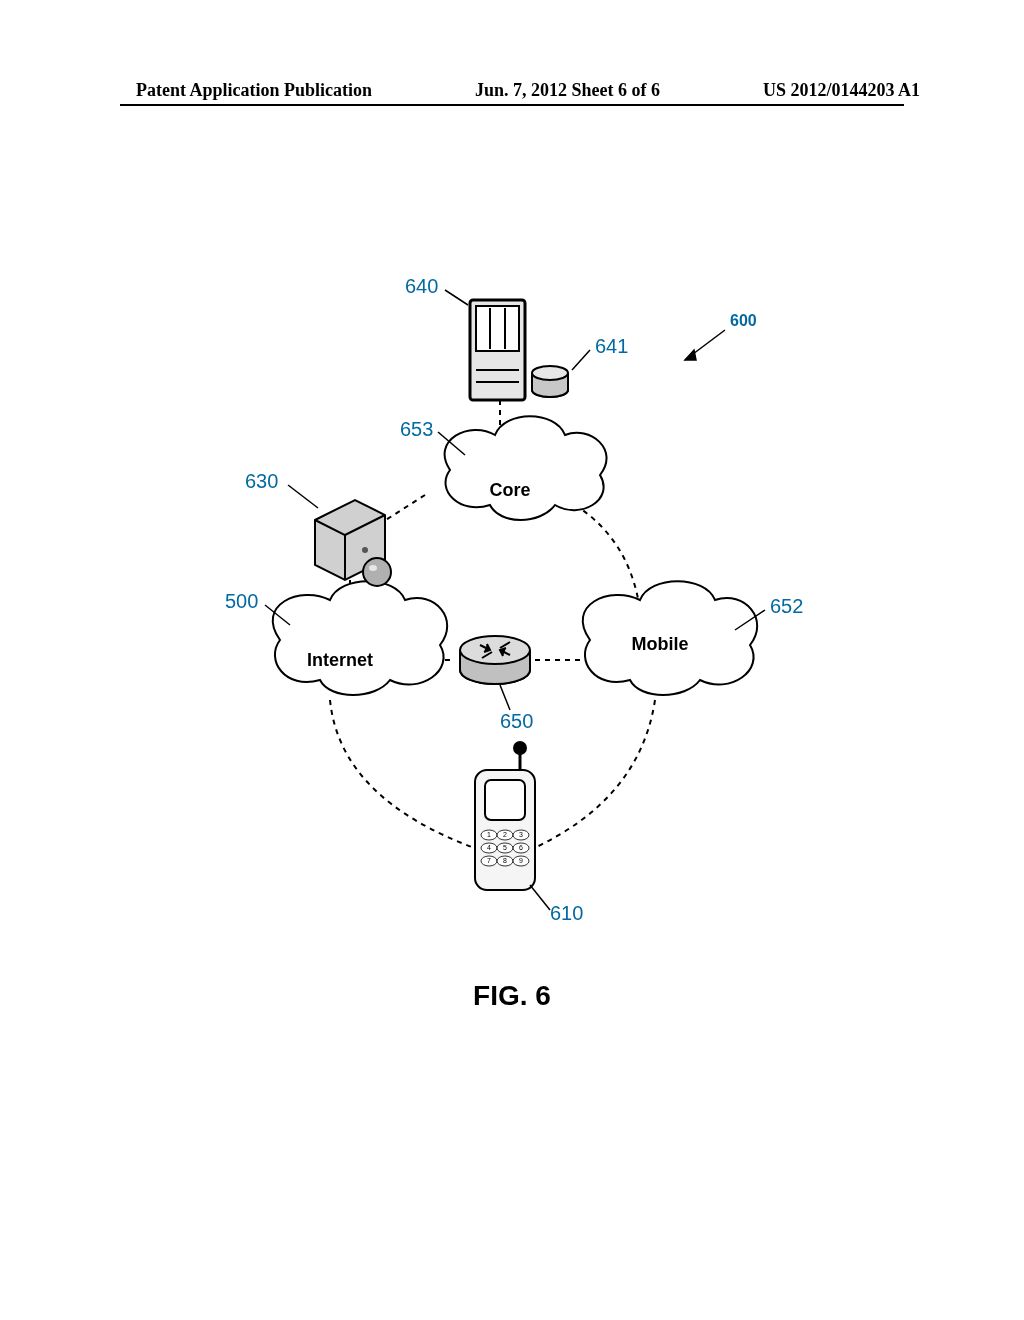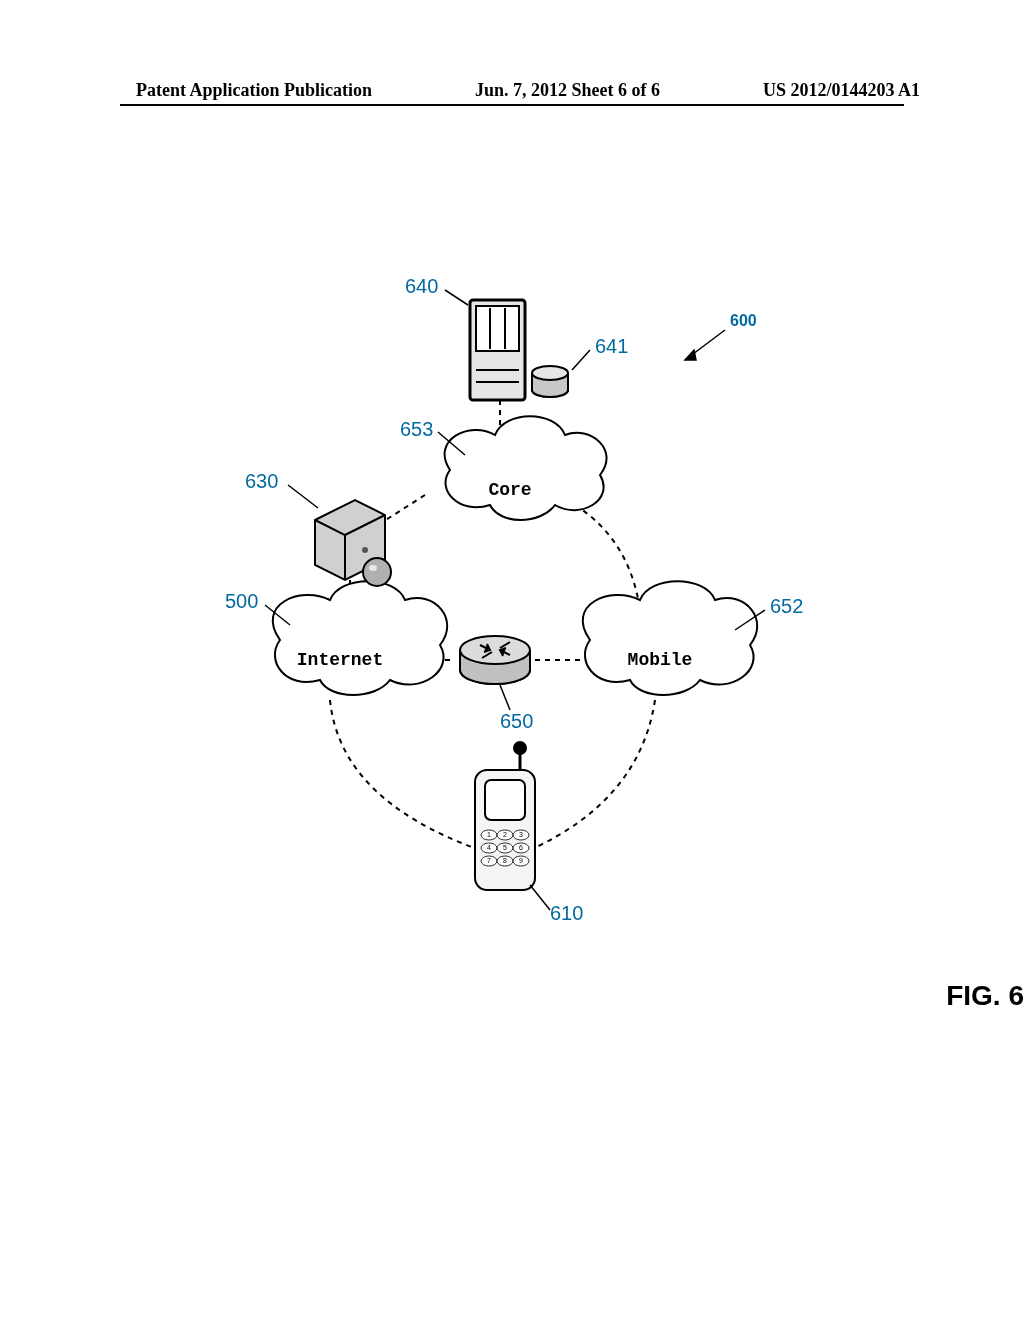--- a/index.html
+++ b/index.html
@@ -36,35 +36,35 @@
     left: 180px;
     width: 680px;
     height: 680px;
   }
   .diagram svg { position: absolute; top: 0; left: 0; }
   .fig-caption {
     position: absolute;
     top: 980px;
     left: 0;
     width: 100%;
-    text-align: right;
+    text-align: center;
     font-family: Arial, Helvetica, sans-serif;
     font-weight: bold;
     font-size: 28px;
   }
   .ref-label {
     position: absolute;
     font-family: Arial, Helvetica, sans-serif;
     font-size: 20px;
     color: #0369a1;
   }
   .ref-bold { font-weight: bold; font-size: 16px; }
   .cloud-text {
     position: absolute;
-    font-family: Liberation Mono, monospace;
+    font-family: Liberation Sans, sans-serif;
     font-weight: bold;
     font-size: 18px;
     text-align: center;
   }
 </style>
 </head>
 <body>
 
 <div class="header">
   <span>Patent Application Publication</span>
@@ -131,21 +131,21 @@
 
   <svg width="680" height="680">
     <path d="M 410 370
              c -25 -35 20 -55 50 -40
              c 10 -25 65 -25 75 0
              c 30 -10 55 20 35 45
              c 15 25 -20 50 -50 35
              c -15 20 -60 20 -70 0
              c -35 10 -55 -20 -40 -40 z" fill="#fff" stroke="#000" stroke-width="2"></path>
   </svg>
-  <div class="cloud-text" style="left:440px;top:380px;width:80px">Mobile</div>
+  <div class="cloud-text" style="left:440px;top:364px;width:80px">Mobile</div>
 
   <svg width="680" height="680">
     <g transform="translate(290,30)">
       <rect x="0" y="0" width="55" height="100" rx="3" fill="#e6e6e6" stroke="#000" stroke-width="3"></rect>
       <rect x="6" y="6" width="43" height="45" fill="#fff" stroke="#000" stroke-width="2"></rect>
       <line x1="20" y1="8" x2="20" y2="49" stroke="#000" stroke-width="2"></line>
       <line x1="35" y1="8" x2="35" y2="49" stroke="#000" stroke-width="2"></line>
       <line x1="6" y1="70" x2="49" y2="70" stroke="#000" stroke-width="2"></line>
       <line x1="6" y1="82" x2="49" y2="82" stroke="#000" stroke-width="2"></line>
     </g>

